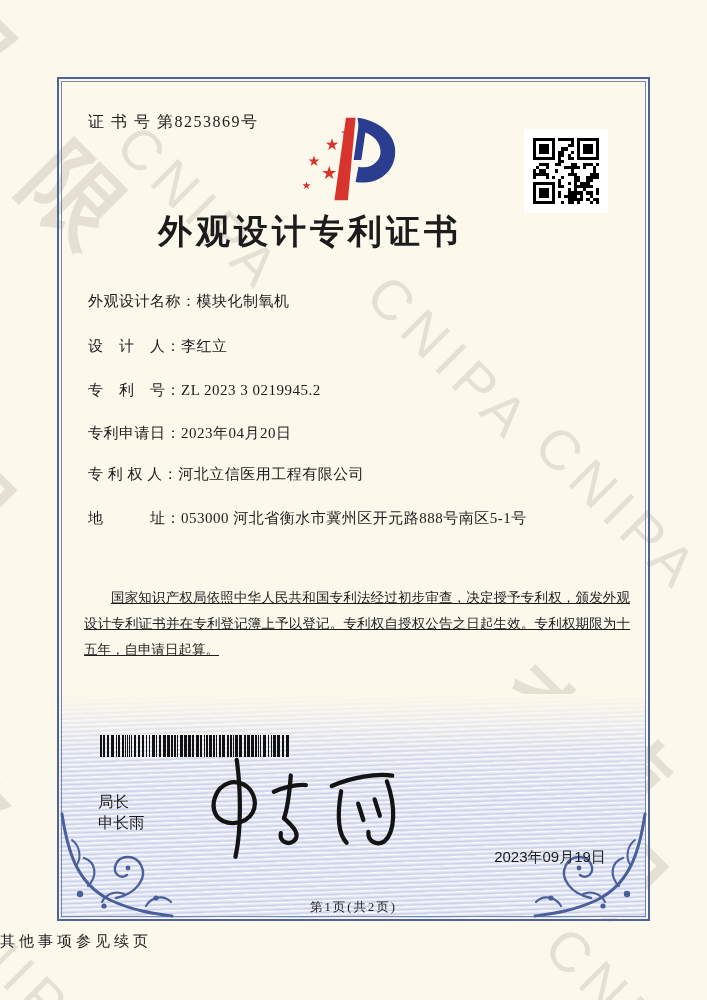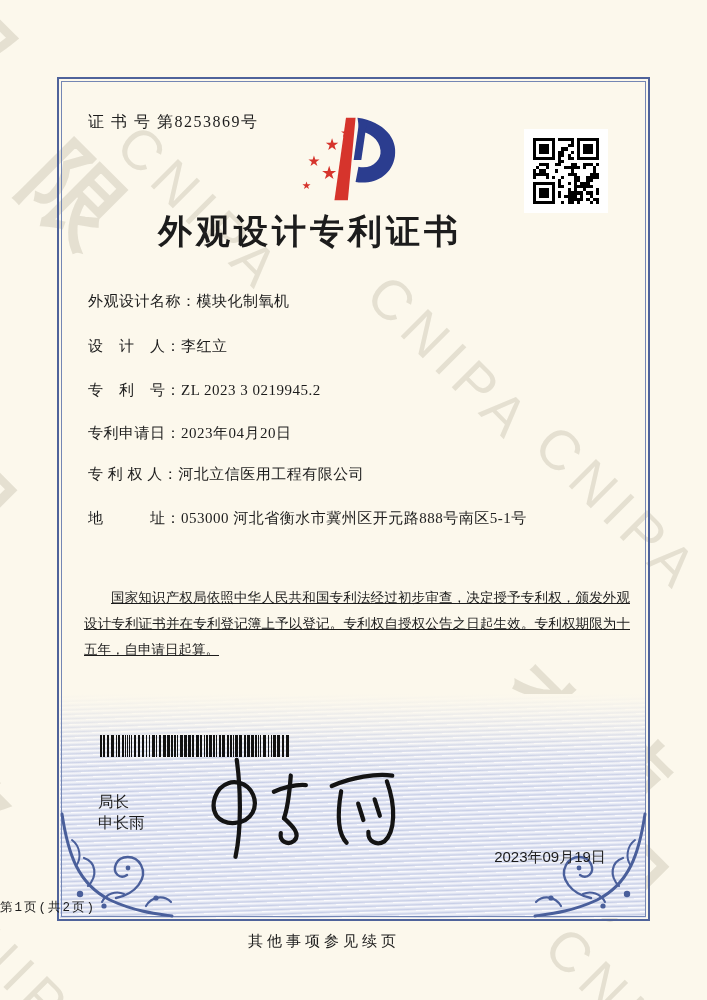--- a/index.html
+++ b/index.html
@@ -44,22 +44,22 @@
              line-height:1.93; text-align:justify;}
   .body-text p{margin:0 0 2px 0; text-indent:2em;text-decoration:underline;}
   
   .barcode{position:absolute; left:100px; top:735px; width:190px; height:22px;}
   .signer{position:absolute; left:98px; top:792px; font-family:"Liberation Sans","DejaVu Sans",sans-serif;
           font-size:15.5px; font-weight:500;}
   .signer .name{}
   .sign-script{position:absolute; left:196px; top:752px; width:212px; height:108px; transform:rotate(-2deg);}
   .sign-date{position:absolute; left:470px; top:848px; width:160px; text-align:center;
              font-family:"Liberation Sans","DejaVu Sans",sans-serif; font-size:15px; font-weight:500;}
-  .page-no{position:absolute; left:0; top:899px; width:707px; text-align:left; font-size:12.5px; letter-spacing:2px;font-family:Liberation Mono, monospace;}
-  .continuation{position:absolute; left:0; top:932px; width:648px; text-align:center;
+  .page-no{position:absolute; left:0; top:899px; width:707px; text-align:center; font-size:12.5px; letter-spacing:2px;}
+  .continuation{position:absolute; left:0; top:932px; width:648px; 
                 font-size:15px; letter-spacing:4px;}
 </style>
 </head>
 <body>
 
 <div class="page">
 
   <span class="wm cjk" style="left:-20px;top:-38px;">仅</span>
   <span class="wm cjk" style="left:86px;top:118px;">限</span>
   <span class="wm lat" style="left:150px;top:112px;">CNIPA</span>

